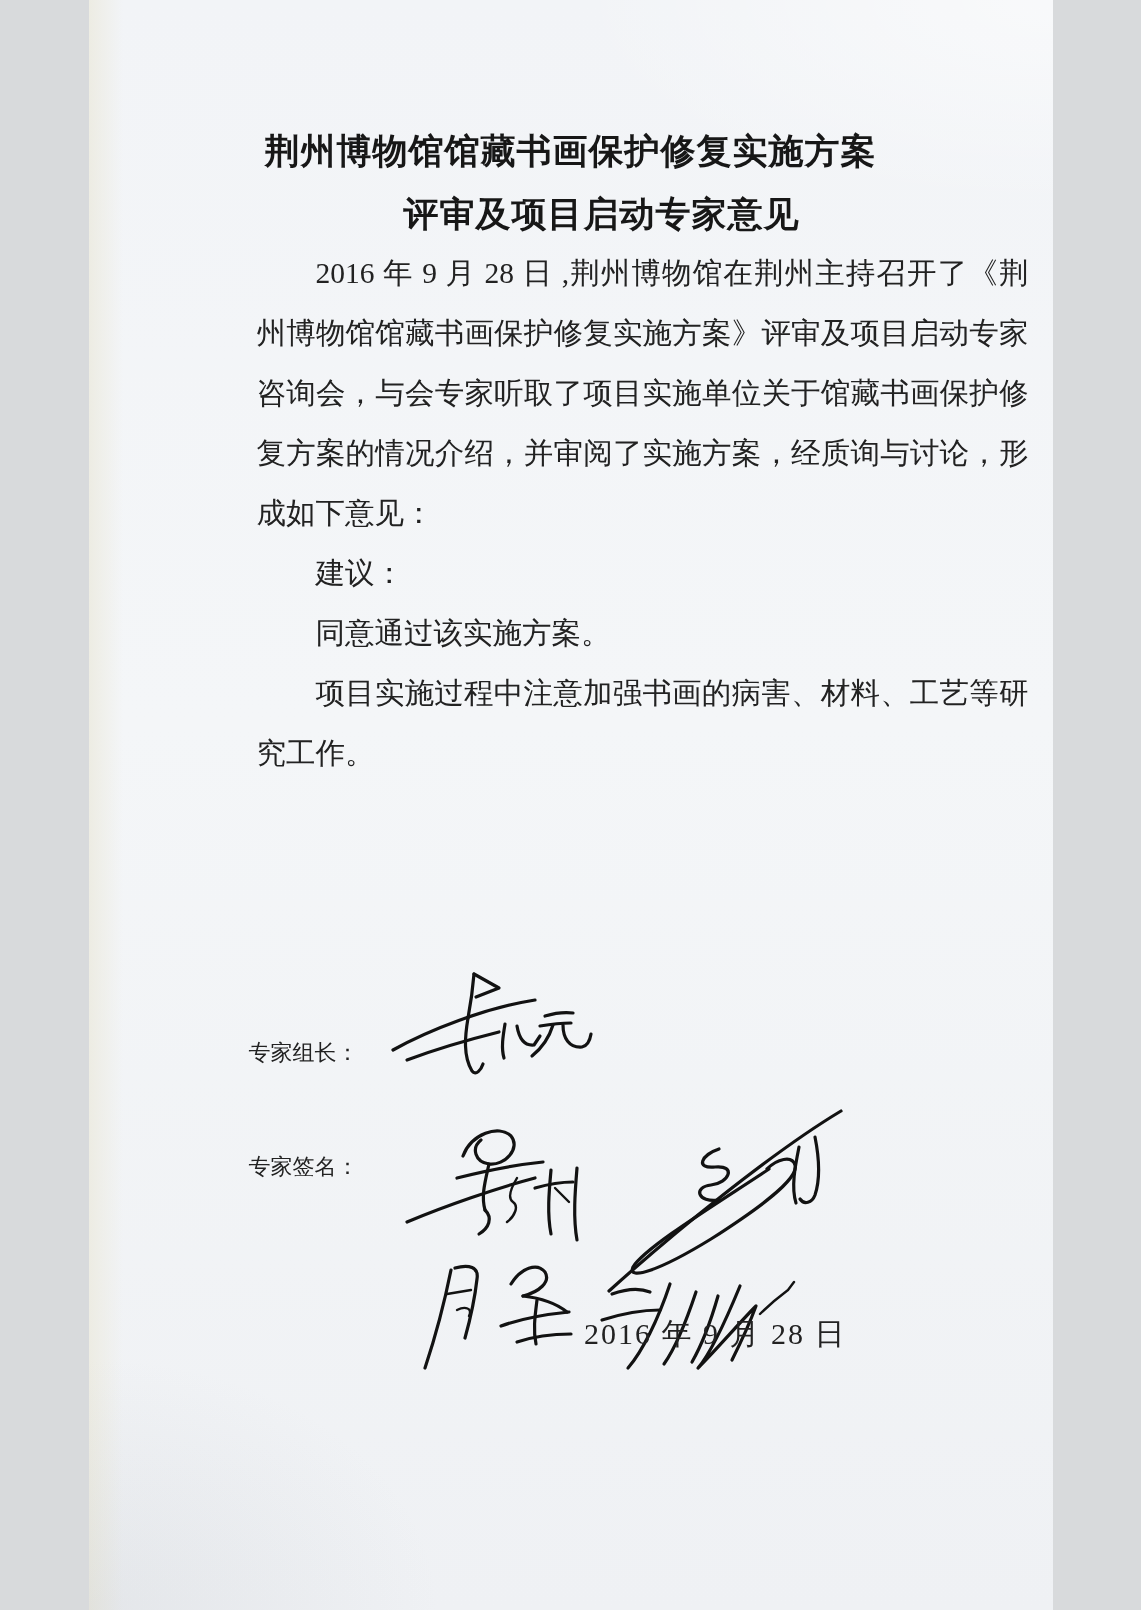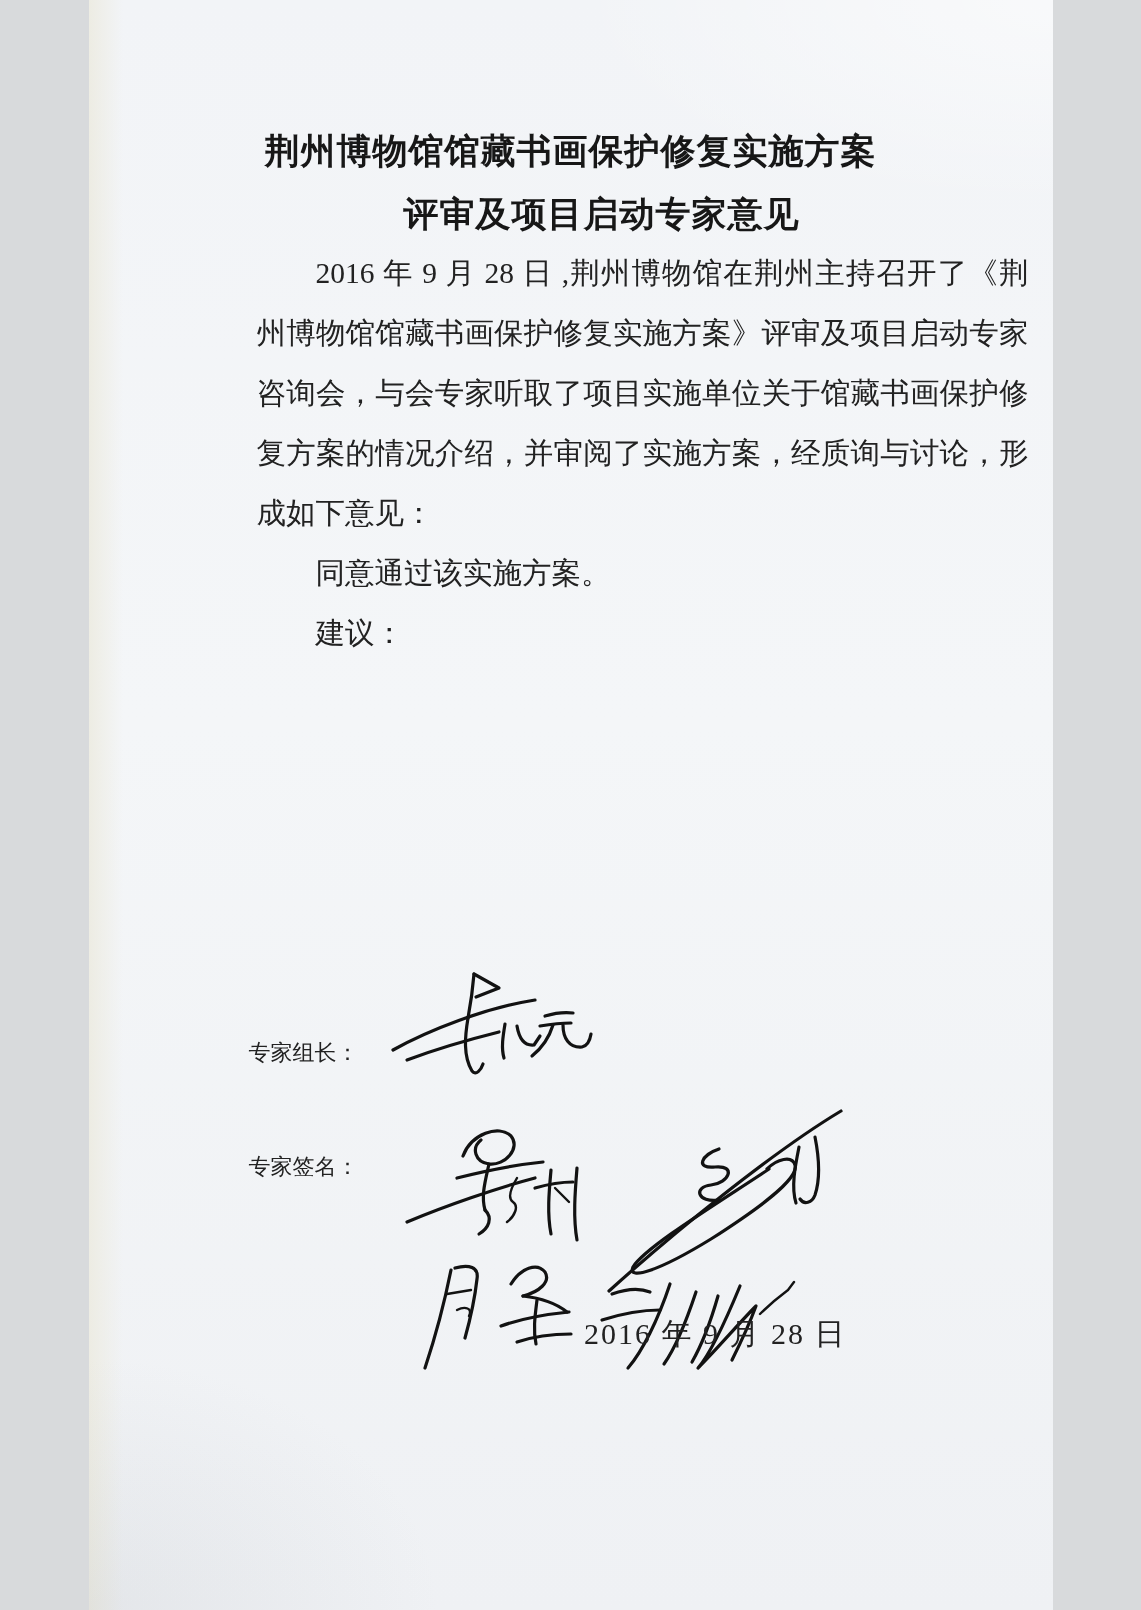--- a/index.html
+++ b/index.html
@@ -94,22 +94,23 @@
 </head>
 <body>
 
 <div class="paper">
 
   <div class="doc-title">荆州博物馆馆藏书画保护修复实施方案</div>
   <div class="doc-subtitle">评审及项目启动专家意见</div>
 
   <div class="body-text">
     <p>2016 年 9 月 28 日 ,荆州博物馆在荆州主持召开了《荆州博物馆馆藏书画保护修复实施方案》评审及项目启动专家咨询会，与会专家听取了项目实施单位关于馆藏书画保护修复方案的情况介绍，并审阅了实施方案，经质询与讨论，形成如下意见：</p>
+    <p>建议：</p>
     <p>同意通过该实施方案。</p>
-    <p>建议：</p>
+    <p>项目实施过程中注意加强书画的病害、材料、工艺等研究工作。</p>
   </div>
 
   <div class="sig-label leader-label">专家组长：</div>
 
   <svg class="sig" style="left:288px; top:968px;" width="230" height="115" viewBox="0 0 230 115">
     <path d="M97,6 C96,18 94,34 91,50"></path>
     <path d="M97,6 L122,20 L99,29"></path>
     <path d="M16,82 C52,62 108,40 158,32"></path>
     <path d="M30,92 C62,80 98,70 122,64"></path>
     <path d="M91,50 C88,68 86,88 95,103 C99,108 104,102 106,96"></path>

